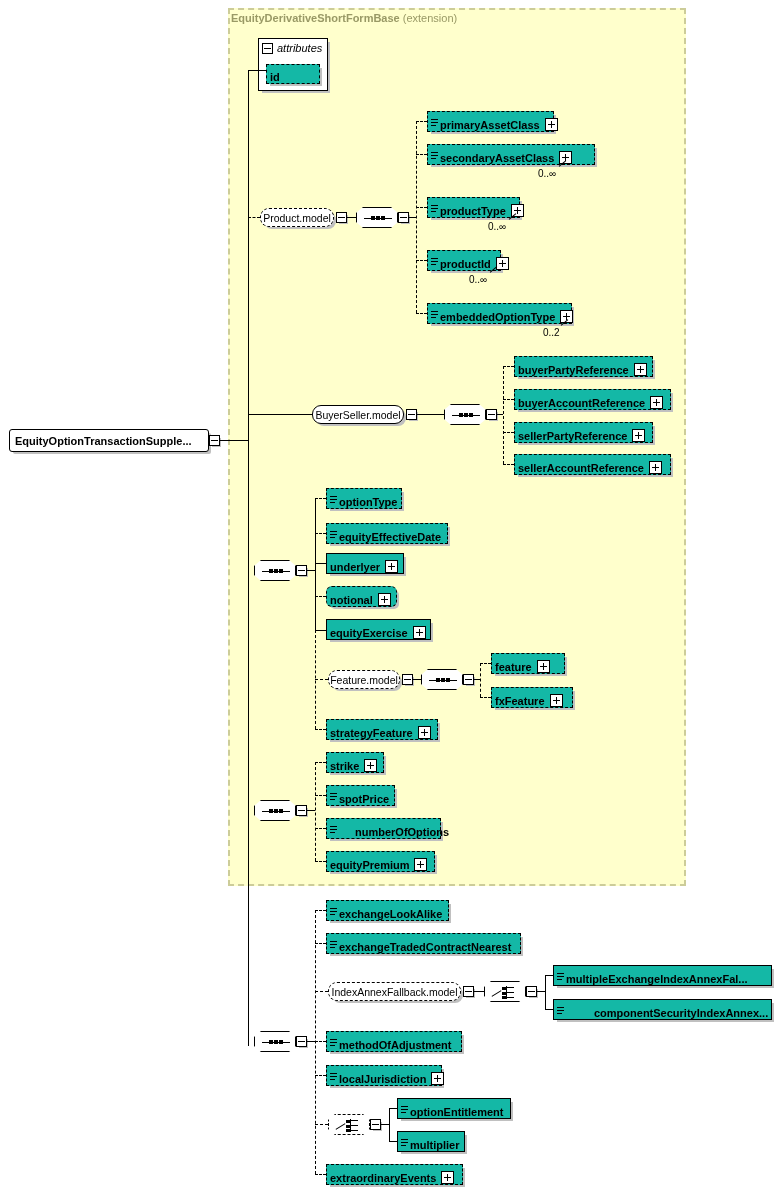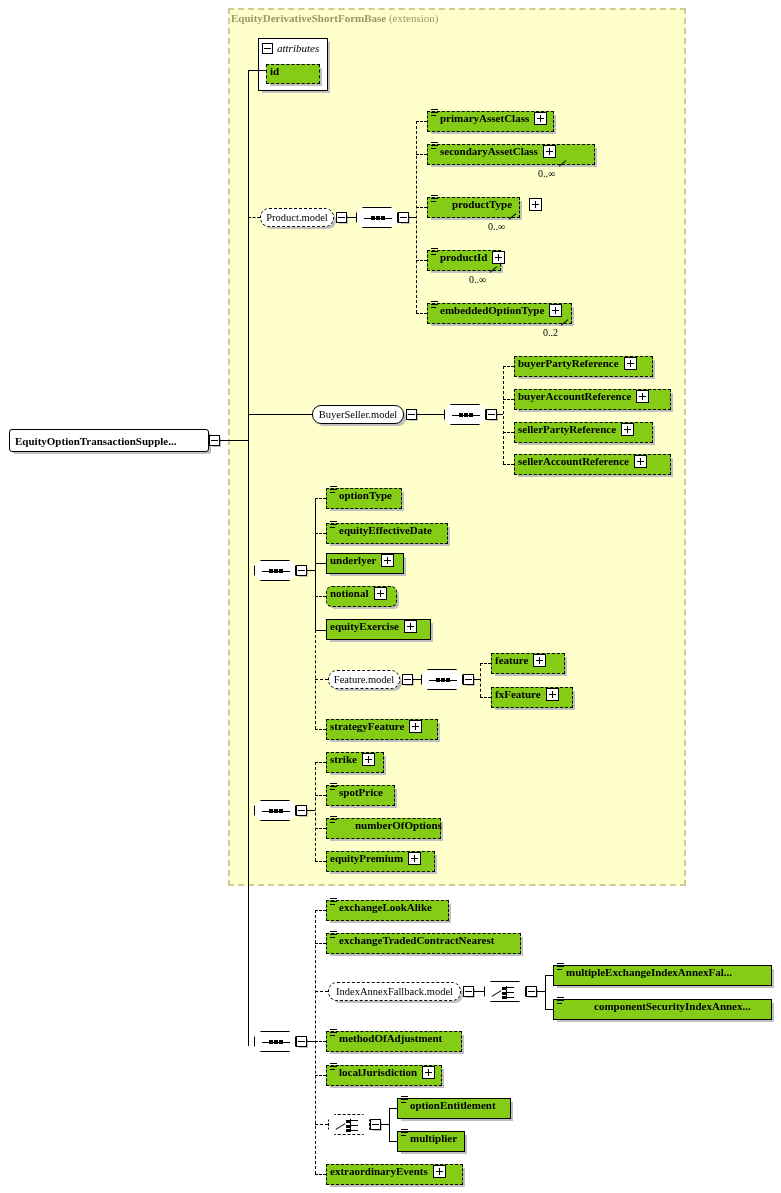--- a/index.html
+++ b/index.html
@@ -6,21 +6,20 @@
   body{
     font-family:"Liberation Sans","DejaVu Sans",sans-serif;
     -webkit-font-smoothing:none;
   }
   #canvas{
     position:relative;
     width:781px;
     height:1193px;
     overflow:hidden;
     background:#ffffff;
-    font-family:Liberation Serif, serif;
   }
 
   
   .ext-group{
     position:absolute;
     background:#ffffcc;
     border:2px dashed #cccc99;
     box-sizing:border-box;
   }
   .ext-title{
@@ -40,25 +39,25 @@
     height:0;border-top:1px dashed #000;background:none;
   }
   .ln.dash-v{
     width:0;border-left:1px dashed #000;background:none;
   }
 
   
   .node{
     position:absolute;
     box-sizing:border-box;
-    background:#84cc16;
+    background:#14b8a6;
     border:1px solid #000;
     height:21px;
     display:flex;
-    align-items:flex-start;
+    align-items:flex-end;
     padding:0 4px 0 3px;
     font-size:11px;
     font-weight:bold;
     color:#000;
     white-space:nowrap;
     box-shadow:3px 3px 0 -1px #c0c0c0;
   }
   .node.opt{border-style:dashed;}
   .node .lbl{line-height:12px;}
 
@@ -267,21 +266,21 @@
         <i></i>
         <i></i>
       </span>
     <span class="lbl">secondaryAssetClass</span>
     <span class="plus"></span>
   </div>
   <div class="repeat-tick" style="left:558px;top:163px;"></div>
   <div class="card" style="left:538px;top:168px;">0..∞</div>
 
   <div class="ln dash-h" style="left:416px;top:207px;width:11px;"></div>
-  <div class="node opt" style="left:427px;top:197px;width:93px;gap:12px;">
+  <div class="node opt" style="left:427px;top:197px;width:93px;">
     <span class="seqmark">
         <i></i>
         <i></i>
         <i></i>
       </span>
     <span class="lbl">productType</span>
     <span class="plus"></span>
   </div>
   <div class="repeat-tick" style="left:508px;top:216px;"></div>
   <div class="card" style="left:488px;top:221px;">0..∞</div>

